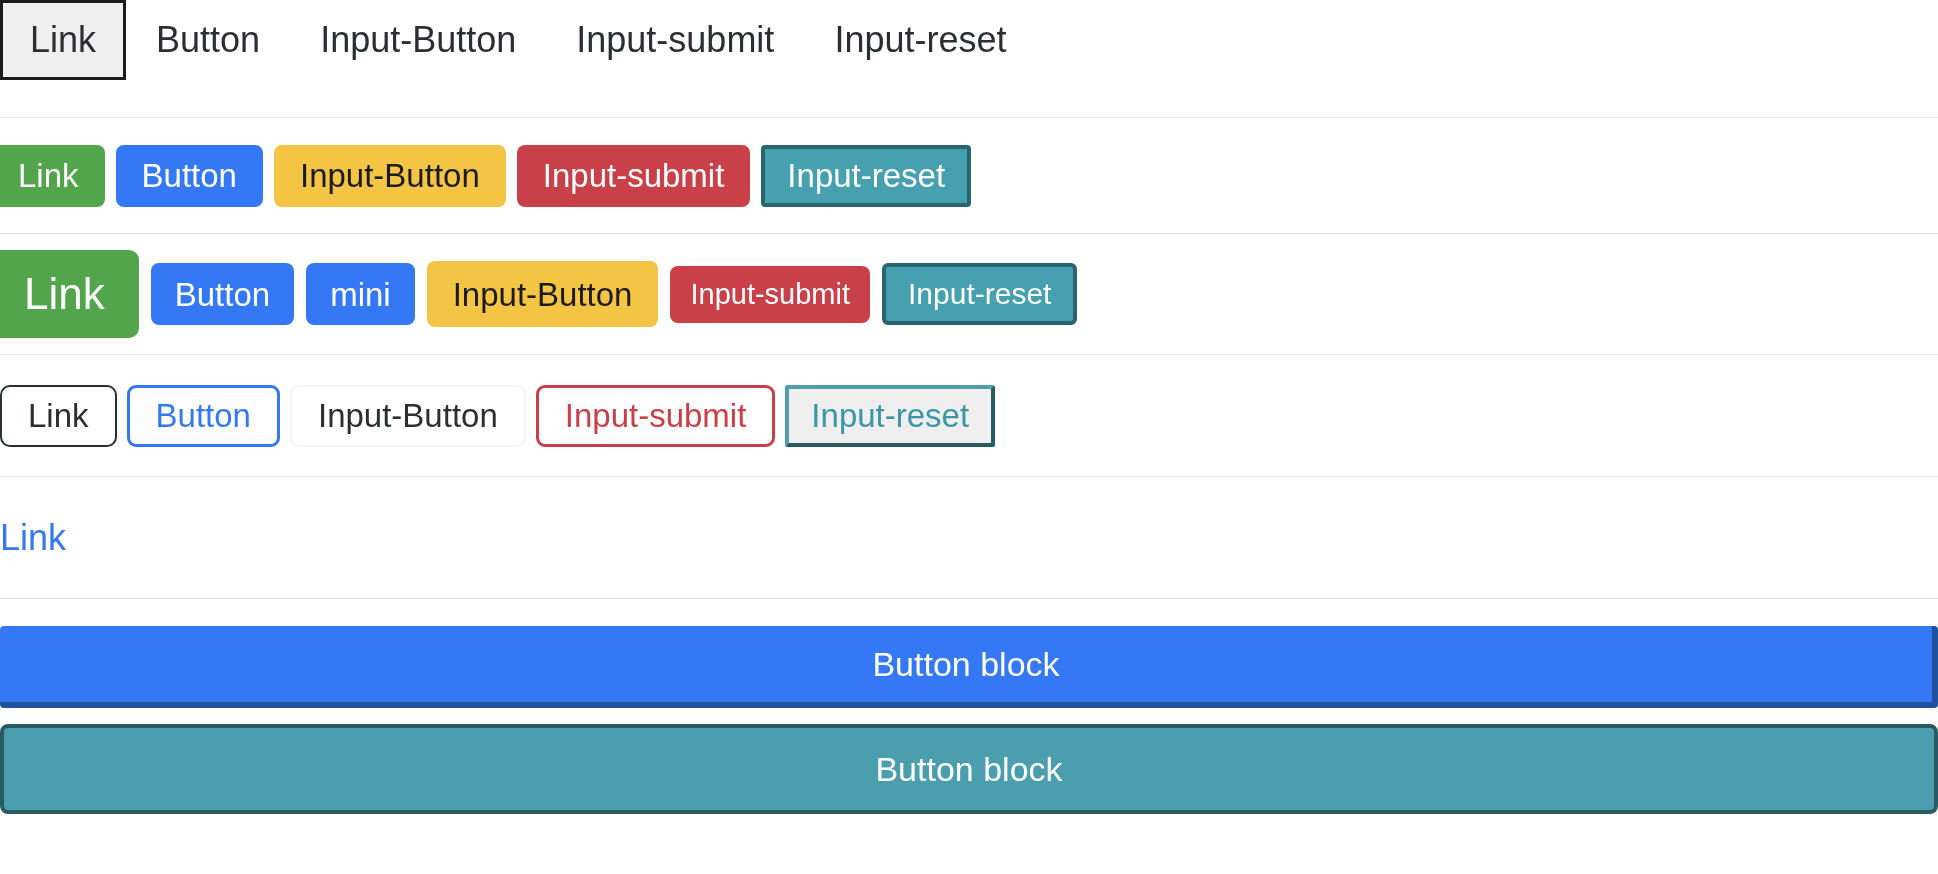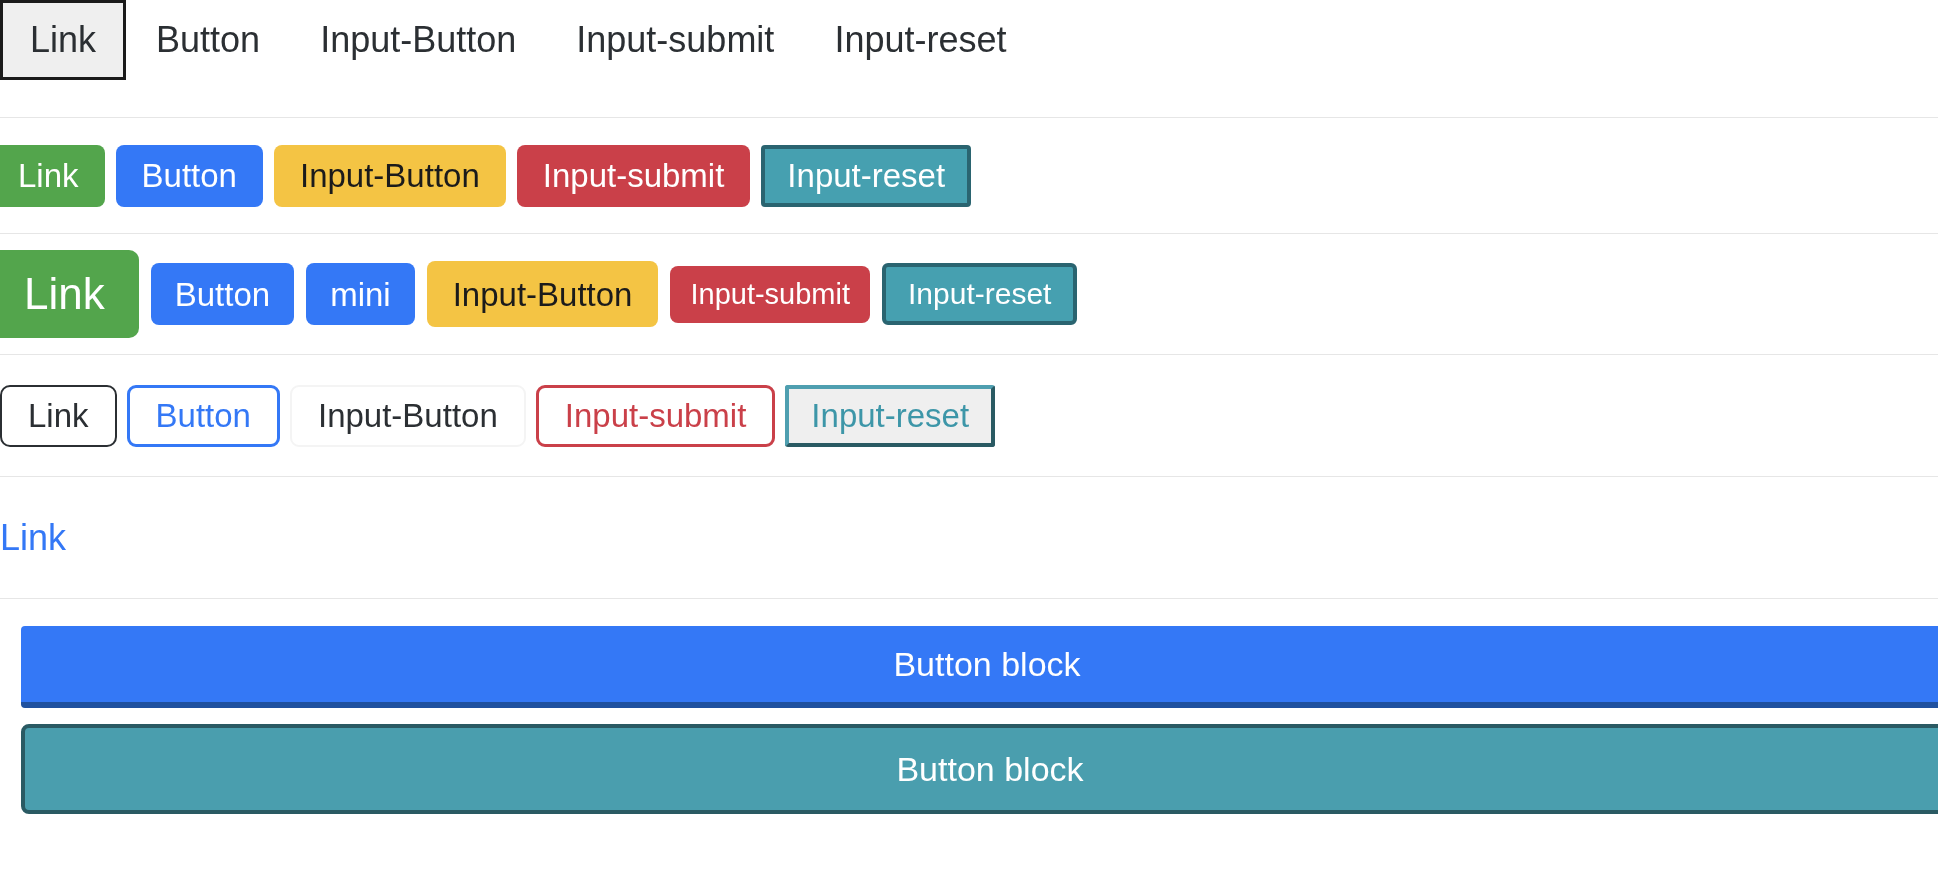--- a/index.html
+++ b/index.html
@@ -187,21 +187,20 @@
     color: #3478f6;
     text-decoration: none;
     font-family: "Liberation Sans", sans-serif;
     line-height: 1;
     cursor: pointer;
   }
 
   
   .block-area {
     padding-top: 27px;
-    margin-left: 21px;
   }
   .btn-block {
     display: block;
     width: 1938px;
     box-sizing: border-box;
     font-family: "Liberation Sans", sans-serif;
     font-size: 34px;
     line-height: 1;
     text-align: center;
     color: #ffffff;

